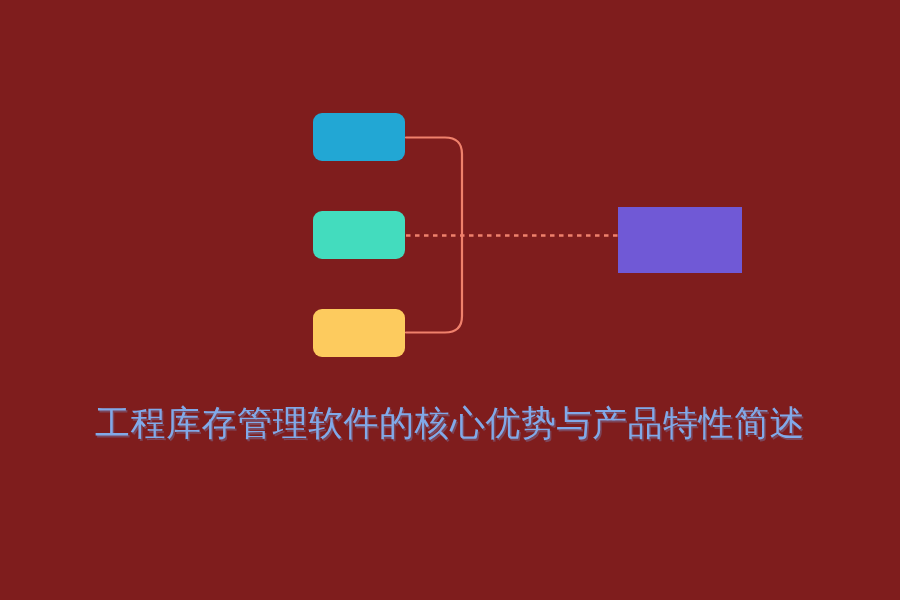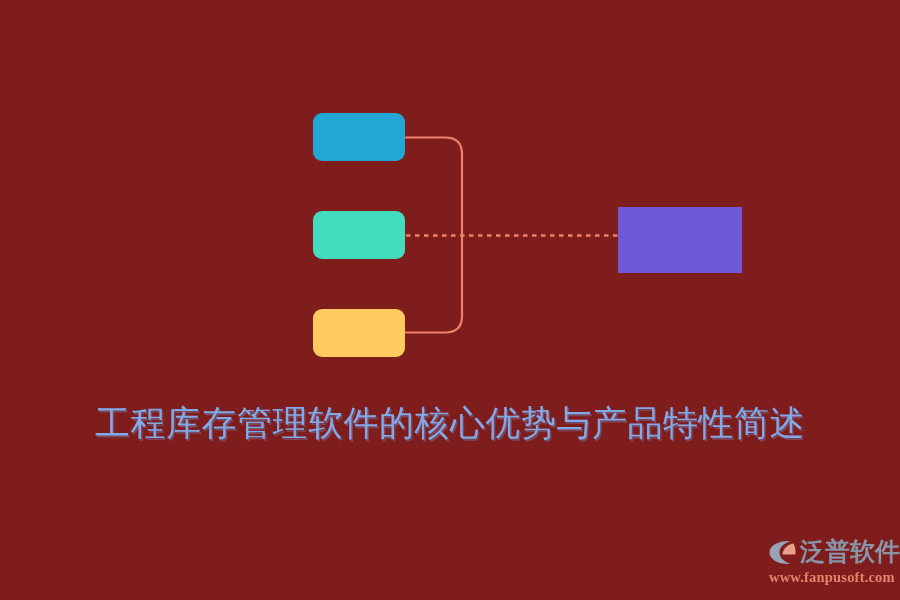--- a/index.html
+++ b/index.html
@@ -126,26 +126,14 @@
     <div class="node rounded node-green" style="background:#43DCBE"></div>
 
     <div class="node rounded node-yellow" style="background:#FDCB5E"></div>
 
     <div class="node node-purple" style="background:#7059D6"></div>
 
   </div>
 
   <div class="title" style="color:#81A9E8">工程库存管理软件的核心优势与产品特性简述</div>
 
-  <div class="logo">
-    <div class="logo-row">
-      <svg class="logo-mark" viewBox="0 0 30 28" xmlns="http://www.w3.org/2000/svg">
-        <path d="M22.5 26 C10 26.5 1.5 21.5 1.5 14.5 C1.5 7.5 10 2.5 22.5 3
-                 C15.5 5.5 11.5 9.5 11.5 14.5 C11.5 19.5 15.5 23.5 22.5 26 Z" fill="#96A2B6"></path>
-        <path d="M25.5 5.5 C19.5 6.5 15 10.5 14.5 16.5 L27.5 16.5
-                 C27.8 12 27 8.5 25.5 5.5 Z" fill="#E8A188"></path>
-      </svg>
-      <div class="logo-name" style="color:#8994A8">泛普软件</div>
-    </div>
-    <div class="logo-url" style="color:#E1836A">www.fanpusoft.com</div>
-  </div>
 
 </div>
 
 </body></html>

